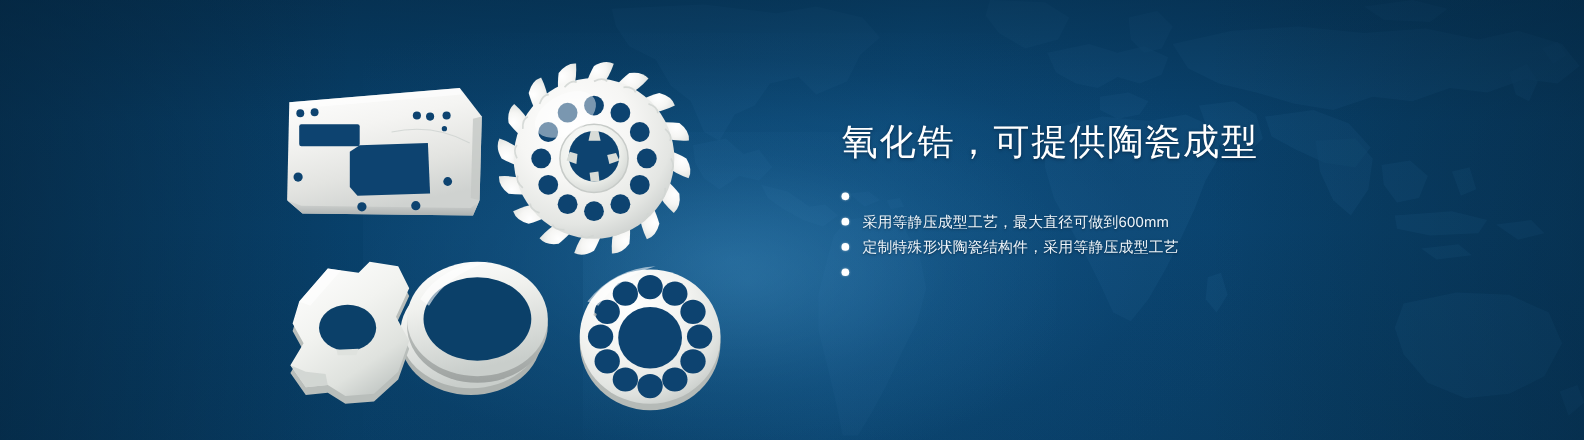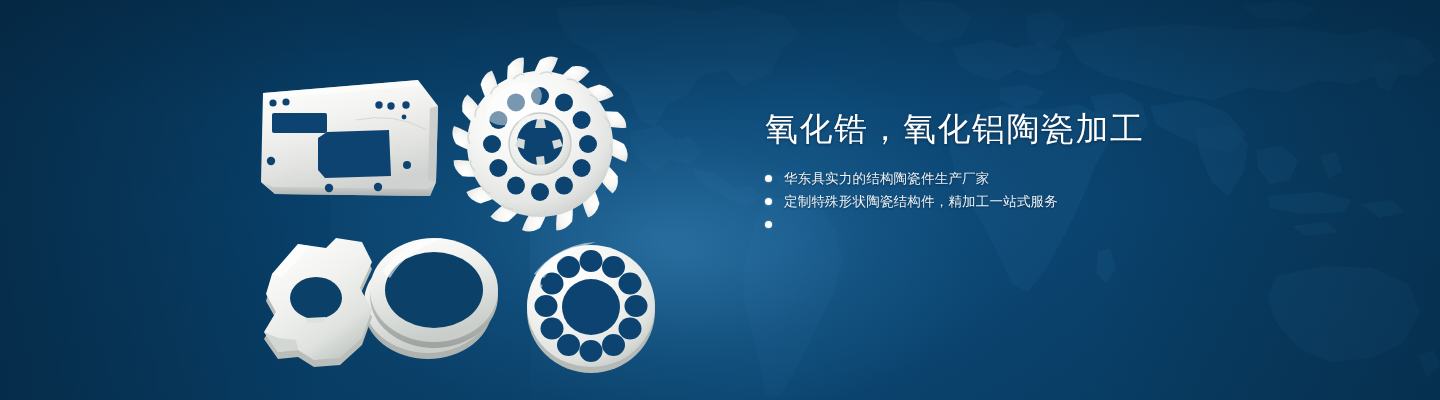--- a/index.html
+++ b/index.html
@@ -428,30 +428,33 @@
           <path d="M18 42 L44 12 L56 14 L28 46 Z" fill="#ffffff" opacity=".6"></path>
 
           <path d="M10 100 L24 120 L44 118 L42 108 L24 106 Z" fill="#cfd3d0" opacity=".85"></path>
         </g>
       </svg>
     </div>
   </div>
 
   <div class="text-block">
 
-    <h1 class="headline">氧化锆，氧化铝陶瓷加工</h1>
+    <h1 class="headline">氧化锆，可提供陶瓷成型</h1>
 
     <ul class="bullets">
       <li class="bullet-item">
         <span class="bullet-dot"></span>
-        <span class="bullet-text">华东具实力的结构陶瓷件生产厂家</span>
       </li>
       <li class="bullet-item">
         <span class="bullet-dot"></span>
-        <span class="bullet-text">定制特殊形状陶瓷结构件，精加工一站式服务</span>
+        <span class="bullet-text">采用等静压成型工艺，最大直径可做到600mm</span>
+      </li>
+      <li class="bullet-item">
+        <span class="bullet-dot"></span>
+        <span class="bullet-text">定制特殊形状陶瓷结构件，采用等静压成型工艺</span>
       </li>
       <li class="bullet-item">
         <span class="bullet-dot"></span>
       </li>
     </ul>
   </div>
 
 </div>
 
 </body></html>

